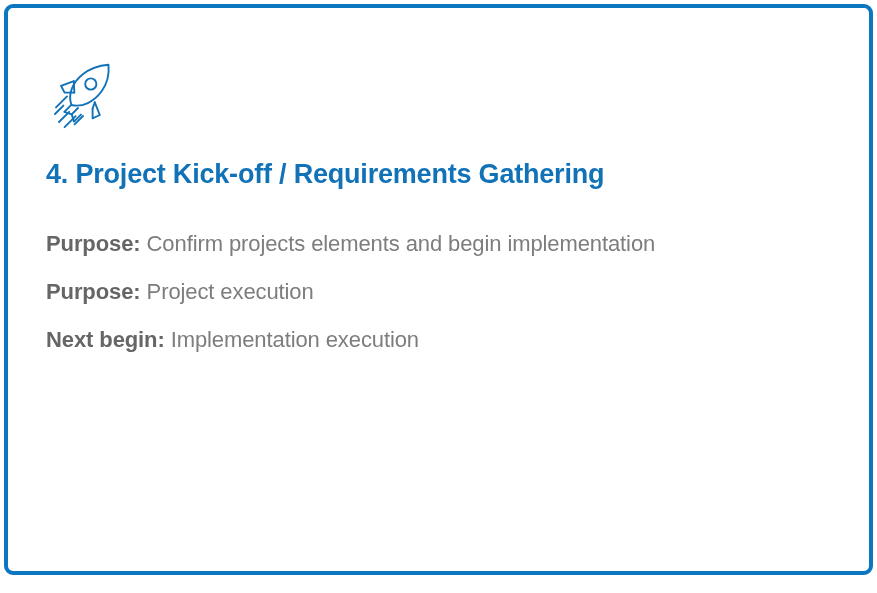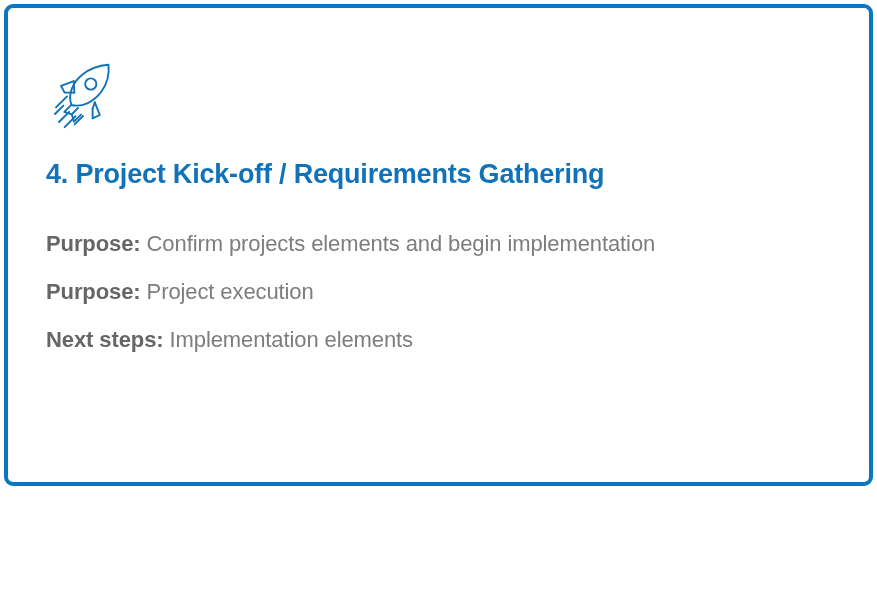--- a/index.html
+++ b/index.html
@@ -12,21 +12,21 @@
     height: 593px;
     overflow: hidden;
     font-family: "Liberation Sans", sans-serif;
   }
 
   .card {
     position: absolute;
     left: 4px;
     top: 4px;
     width: 869px;
-    height: 482px;
+    height: 571px;
     box-sizing: border-box;
     background: #ffffff;
     border: 4px solid #0a77c0;
     border-radius: 9px;
   }
 
   .card-inner {
     position: absolute;
     left: 0;
     top: 0;
@@ -129,19 +129,19 @@
         <span class="lbl">Purpose:</span>
         <span class="val">Confirm projects elements and begin implementation</span>
       </div>
 
       <div class="body-line">
         <span class="lbl">Purpose:</span>
         <span class="val">Project execution</span>
       </div>
 
       <div class="body-line">
-        <span class="lbl">Next steps:</span>
-        <span class="val">Implementation elements</span>
+        <span class="lbl">Next begin:</span>
+        <span class="val">Implementation execution</span>
       </div>
 
     </div>
   </div>
 </div>
 
 </body></html>

